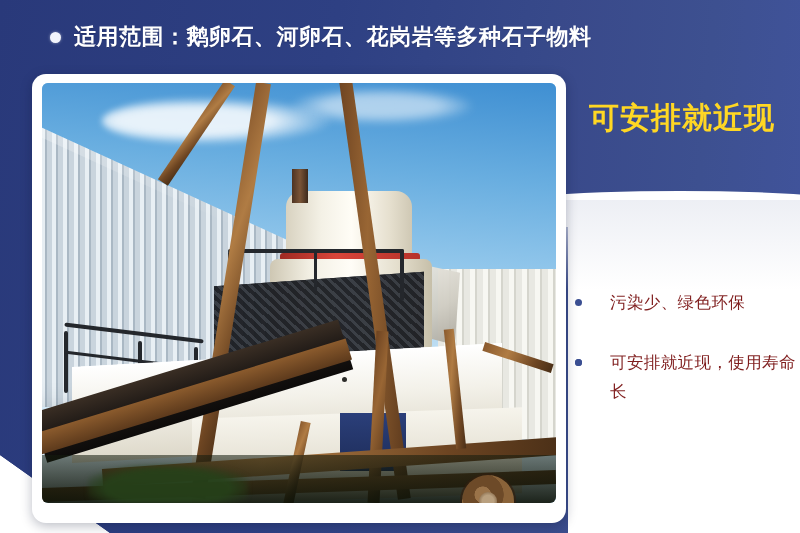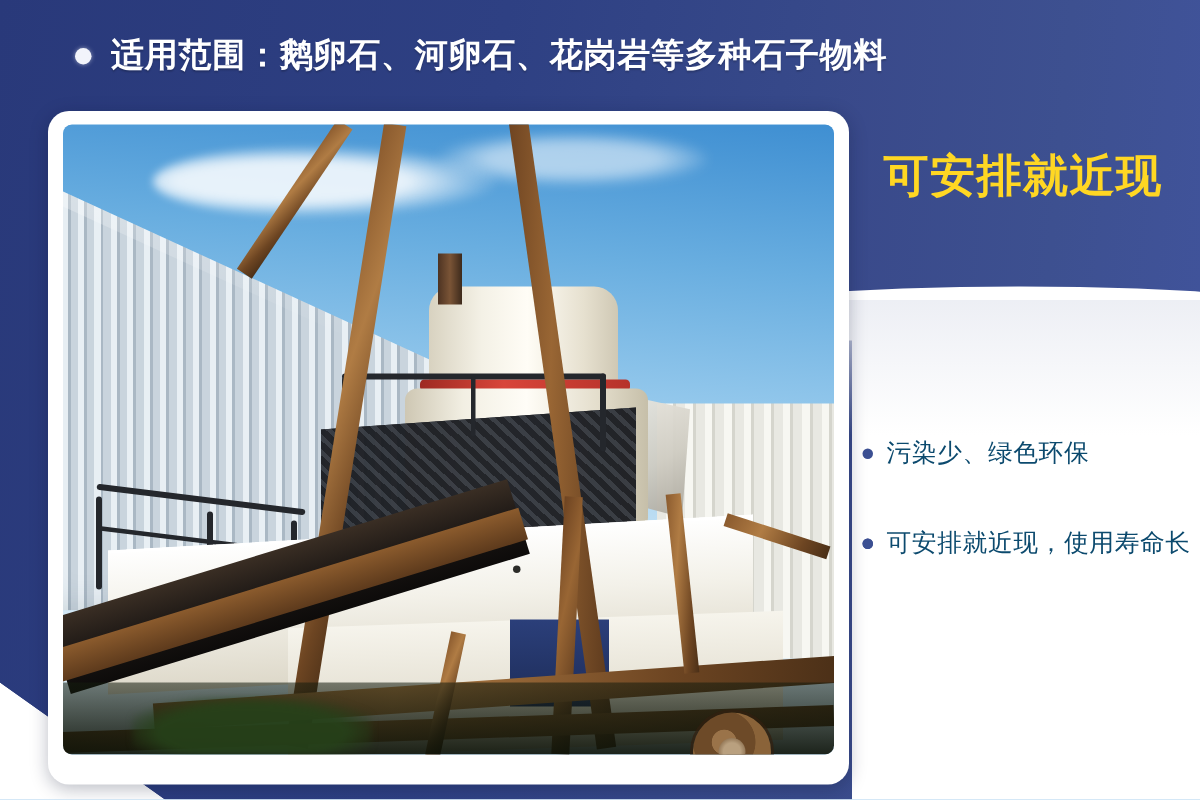--- a/index.html
+++ b/index.html
@@ -223,22 +223,22 @@
     color:#ffd723;font-size:30px;font-weight:bold;line-height:43px;
     letter-spacing:1px;
   }
   .callout .l2{display:block;}
 
   
   .features{
     position:absolute;left:566px;top:288px;width:234px;
   }
   .feat{
-    position:relative;margin-bottom:31px;padding-left:25px;
-    color:#0c4a6e;font-size:16.5px;line-height:29px;letter-spacing:.4px;
+    position:relative;margin-bottom:31px;padding-left:44px;
+    color:#7f1d1d;font-size:16.5px;line-height:29px;letter-spacing:.4px;
   }
   .feat:last-child{margin-bottom:0;}
   .feat .dot{
     position:absolute;left:9px;top:11px;width:7px;height:7px;border-radius:50%;
     background:#3b4f92;
   }
 </style>
 </head>
 <body>
 

